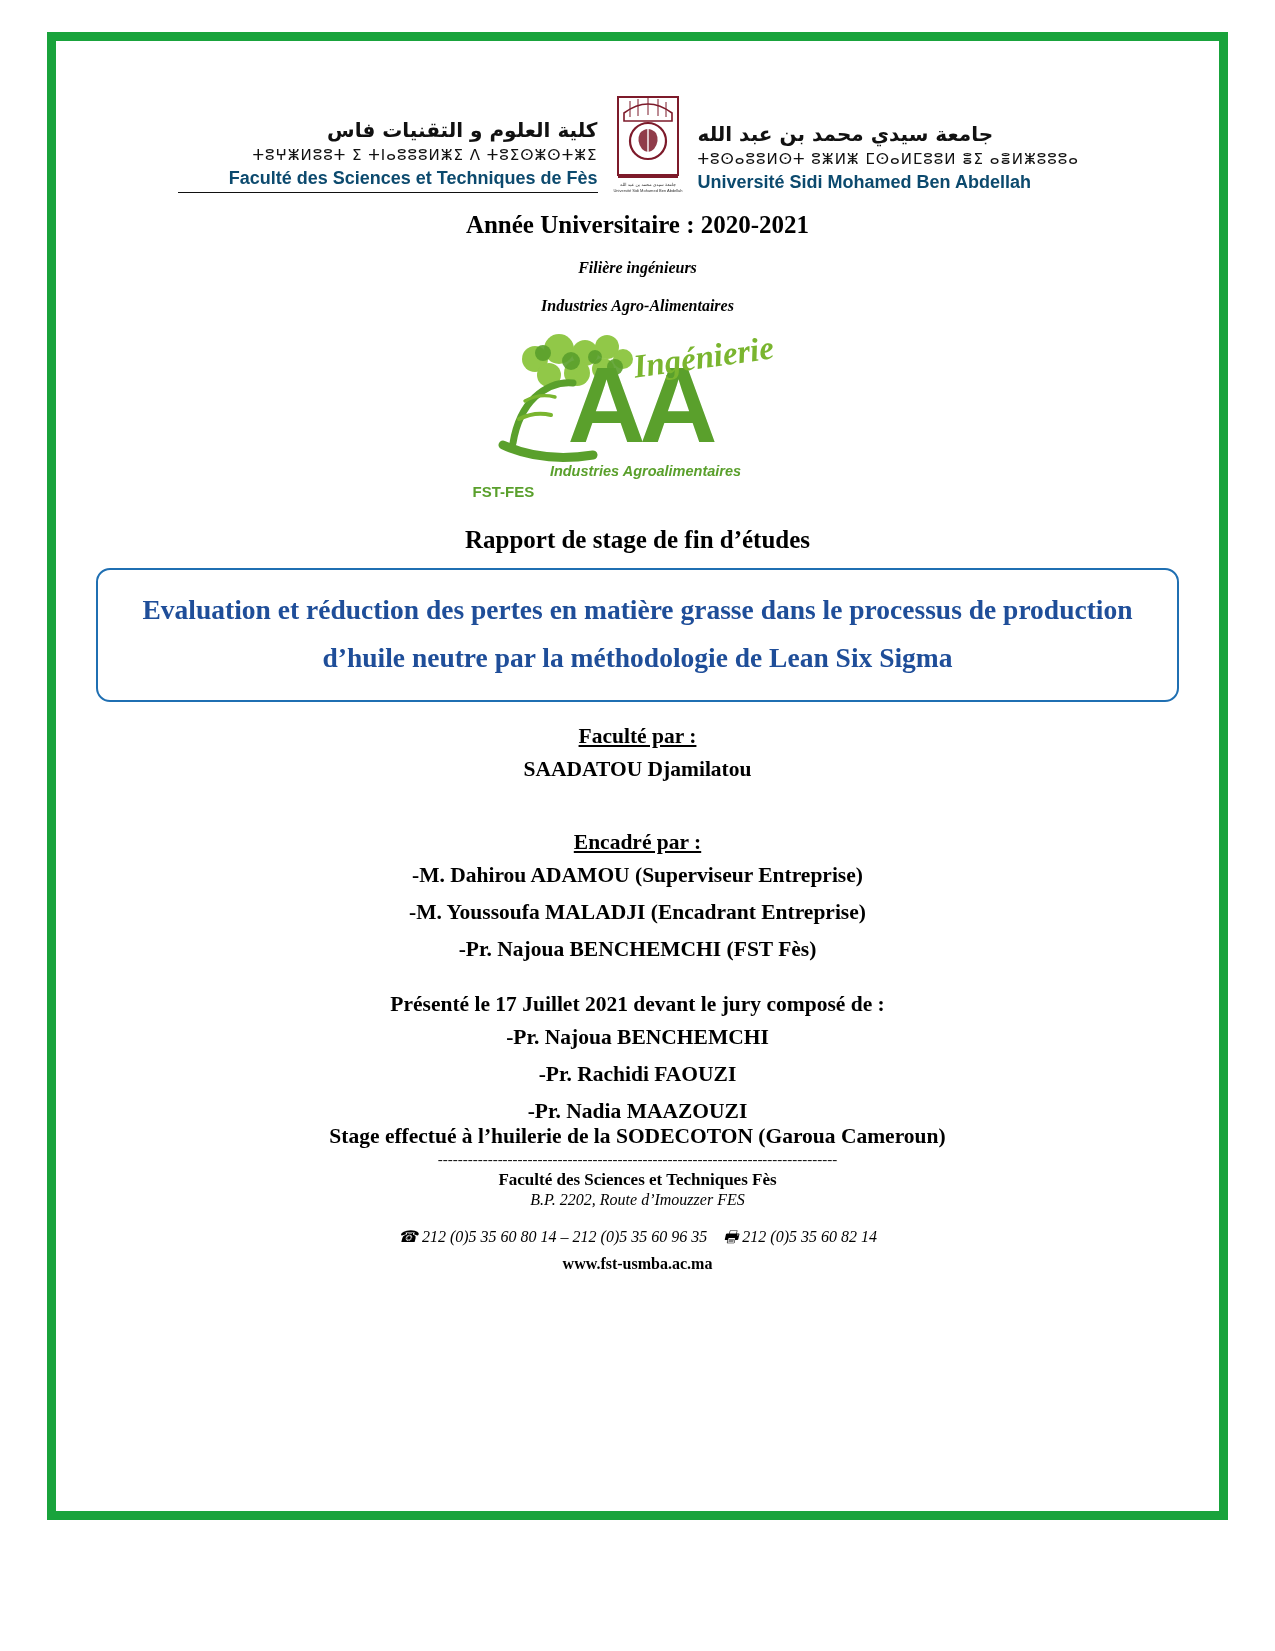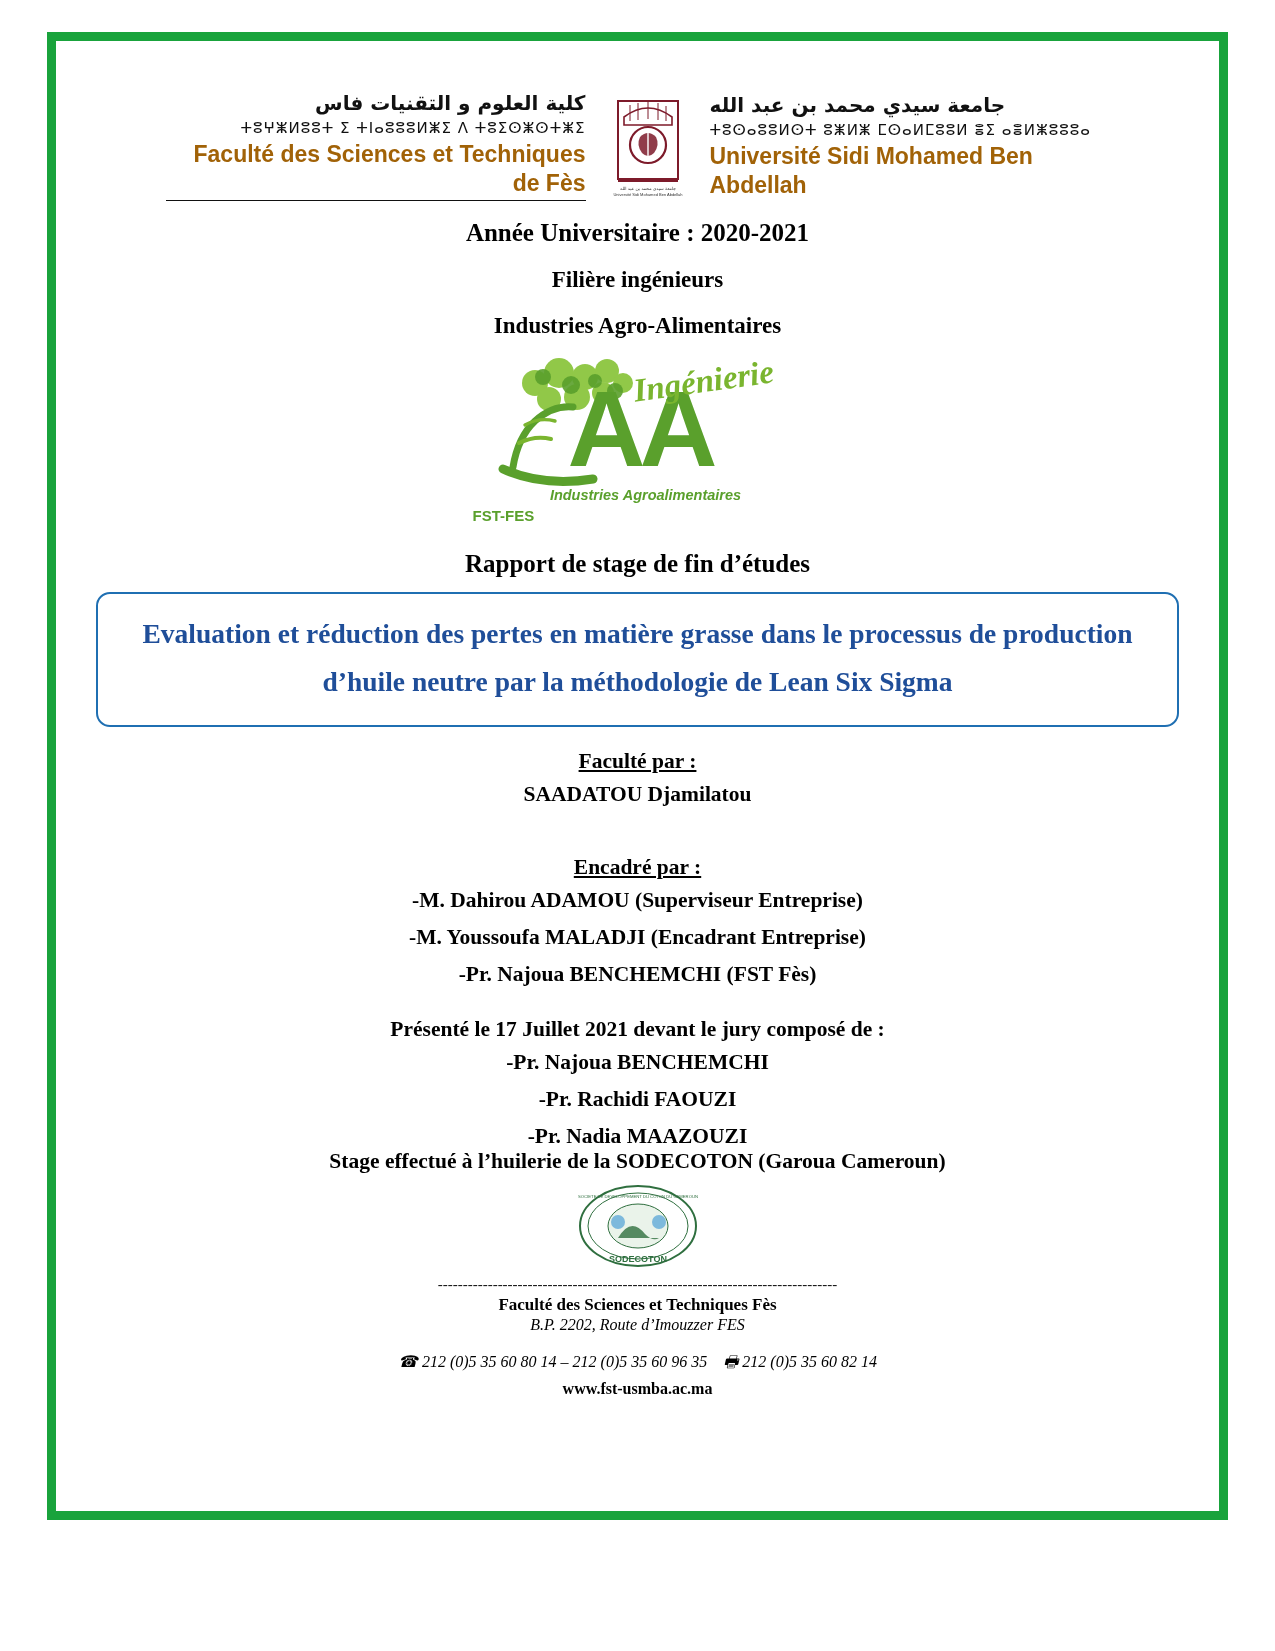--- a/index.html
+++ b/index.html
@@ -31,23 +31,23 @@
     top: 0;
     right: 0;
     bottom: 0;
     padding: 28px 40px 10px 40px;
     box-sizing: border-box;
   }
 
   
   .header {
     display: flex;
-    align-items: center;
+    align-items: flex-end;
     justify-content: center;
-    gap: 18px;
+    gap: 6px;
     padding-top: 22px;
   }
   .header-block {
     text-align: center;
     line-height: 1.25;
   }
   .hb-left { width: 420px; text-align: right; }
   .hb-right { width: 400px; text-align: left; }
   .arabic {
     font-family: "DejaVu Sans", sans-serif;
@@ -58,23 +58,23 @@
   }
   .tifinagh {
     font-family: "DejaVu Sans", sans-serif;
     font-size: 15px;
     letter-spacing: 1px;
     color: #111;
     margin-top: 3px;
   }
   .latin-name {
     font-family: "Liberation Sans", sans-serif;
-    font-size: 23px;
-    font-weight: bold;
-    color: #a16207;
+    font-size: 18px;
+    font-weight: bold;
+    color: #0c4a6e;
     margin-top: 2px;
   }
   .hb-left .underline-rule {
     border-bottom: 1.6px solid #111;
     width: 100%;
     margin-top: 3px;
   }
 
   
   .emblem {
@@ -85,21 +85,21 @@
     margin-top: 2px;
   }
 
   
   .line {
     text-align: center;
     font-weight: bold;
     font-size: 25px;
     margin: 18px 0 0 0;
   }
-  .line.sm { font-size: 23px; margin-top: 20px; }
+  .line.sm { font-size: 16px; margin-top: 20px; font-style: italic; }
 
   
   .iaa-logo {
     width: 330px;
     height: 185px;
     margin: 8px auto 0 auto;
     position: relative;
   }
   .iaa-aa {
     position: absolute;
@@ -319,32 +319,20 @@
     </div>
 
     <div class="blk">
       <div class="jury-head">Présenté le 17 Juillet 2021 devant le jury composé de :</div>
       <div class="nm">-Pr. Najoua BENCHEMCHI</div>
       <div class="nm tight">-Pr. Rachidi FAOUZI</div>
       <div class="nm tight">-Pr. Nadia MAAZOUZI</div>
       <div class="stage-line">Stage effectué à l’huilerie de la SODECOTON (Garoua Cameroun)</div>
     </div>
 
-    <div class="seal">
-      <svg width="130" height="92" viewBox="0 0 130 92">
-        <ellipse cx="65" cy="44" rx="58" ry="40" fill="#ffffff" stroke="#2f6f3f" stroke-width="2"></ellipse>
-        <ellipse cx="65" cy="44" rx="50" ry="33" fill="#ffffff" stroke="#2f6f3f" stroke-width="1"></ellipse>
-        <ellipse cx="65" cy="44" rx="30" ry="22" fill="#eaf3ea" stroke="#2f6f3f" stroke-width="1"></ellipse>
-        <path d="M45 56 Q58 34 72 52 Q80 60 86 56" fill="#2f6f3f" opacity="0.8"></path>
-        <circle cx="45" cy="40" r="7" fill="#4f9fd6" opacity="0.7"></circle>
-        <circle cx="86" cy="40" r="7" fill="#4f9fd6" opacity="0.7"></circle>
-        <text x="65" y="80" font-size="9" text-anchor="middle" fill="#2f6f3f" font-family="Liberation Sans, sans-serif" font-weight="bold">SODECOTON</text>
-        <text x="65" y="16" font-size="4.2" text-anchor="middle" fill="#2f6f3f" font-family="Liberation Sans, sans-serif">SOCIETE DE DEVELOPPEMENT DU COTON DU CAMEROUN</text>
-      </svg>
-    </div>
 
     <div class="footer">
       <div class="dashes">--------------------------------------------------------------------------------</div>
       <div class="f-name">Faculté des Sciences et Techniques Fès</div>
       <div class="f-addr">B.P. 2202, Route d’Imouzzer FES</div>
       <div class="f-tel">
         <span>☎</span>
         <span>212 (0)5 35 60 80 14 – 212 (0)5 35 60 96 35</span>
         &nbsp;&nbsp;
         <span>🖶</span>

